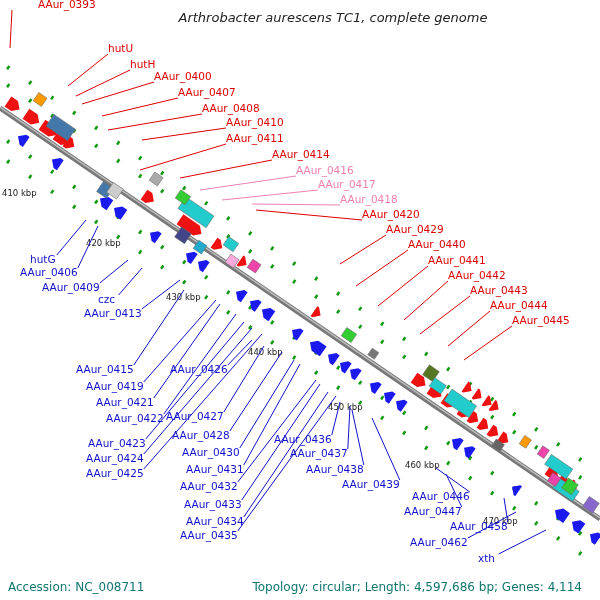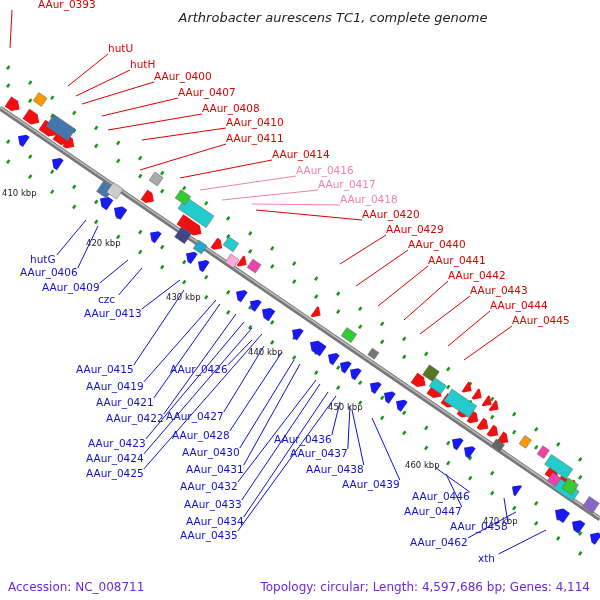--- a/index.html
+++ b/index.html
@@ -1,23 +1,23 @@
 <!DOCTYPE html>
 <html><head>
 <meta charset="utf-8">
 <style>
   html, body { margin:0; padding:0; background:#ffffff; }
   body { width:600px; height:600px; position:relative; overflow:hidden; font-family:"DejaVu Sans", sans-serif; }
   #map { position:absolute; left:0; top:0; width:600px; height:600px; }
   .title { font-family:"DejaVu Sans", sans-serif; font-style:italic; font-size:13px; fill:#222; }
   .lbl { font-family:"DejaVu Sans", sans-serif; font-size:10.5px; }
   .kbp { font-family:"DejaVu Sans", sans-serif; font-size:8.5px; fill:#222; }
-  .footer { position:absolute; bottom:6px; font-size:12px; color:#6d28d9; font-family:"DejaVu Sans", sans-serif; }
+  .footer { position:absolute; bottom:6px; font-size:12px; color:#0f766e; font-family:"DejaVu Sans", sans-serif; }
   #footer-left { left:8px; }
-  #footer-right { right:10px; }
+  #footer-right { right:18px; }
 </style>
 </head>
 <body>
 
 <svg id="map" width="600" height="600" viewBox="0 0 600 600" xmlns="http://www.w3.org/2000/svg">
   <text class="title" x="333" y="22" text-anchor="middle">Arthrobacter aurescens TC1, complete genome</text>
 
   <g>
     <line x1="0" y1="108" x2="600" y2="519" stroke="#777" stroke-width="5"></line>
     <line x1="0" y1="107" x2="600" y2="518" stroke="#bbb" stroke-width="1.5"></line>

